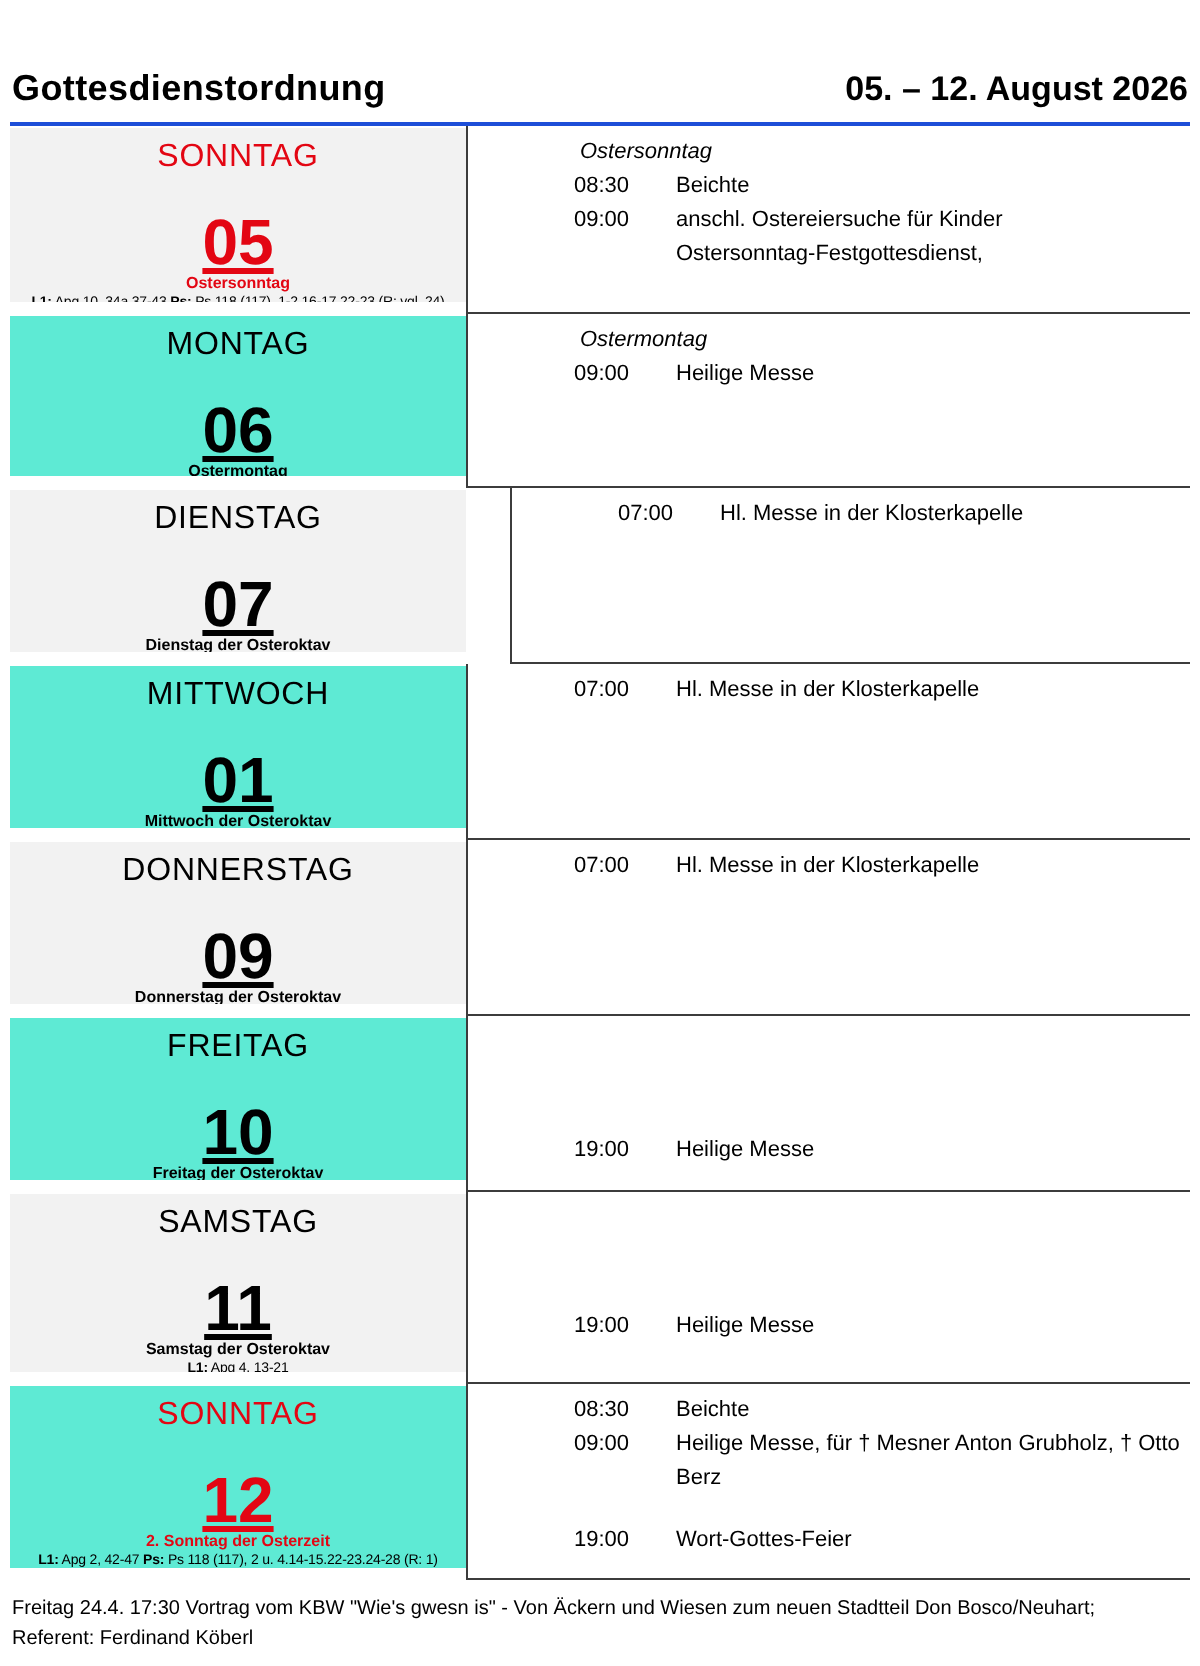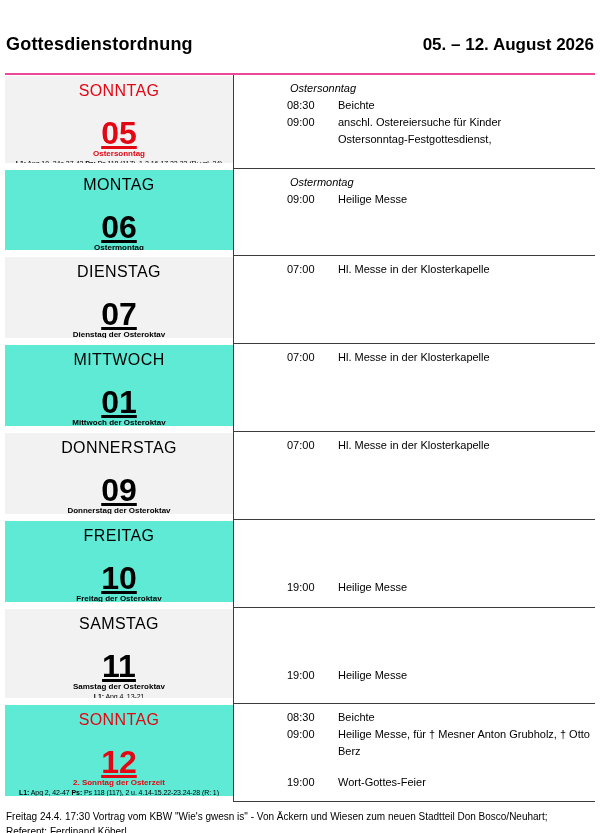--- a/index.html
+++ b/index.html
@@ -6,32 +6,32 @@
   body{
     width:600px;height:833px;
     font-family:"Liberation Sans",sans-serif;
     color:#000;overflow:hidden;
   }
   .page{padding:0 5px;box-sizing:border-box;}
 
   
   .header{
     display:flex;justify-content:space-between;align-items:flex-end;
-    padding:34px 1px 18px 1px;
-    border-bottom:2px solid #ec4899;
+    padding:34px 1px 6px 1px;
+    border-bottom:2px solid #1d4ed8;
   }
   .header .title{font-size:18px;font-weight:bold;letter-spacing:0.2px;}
   .header .date{font-size:17px;font-weight:bold;}
 
   
   .schedule{display:block;}
   .row{display:flex;}
   .row:nth-child(1){height:94px;}
   .row:nth-child(2){height:87px;}
-  .row:nth-child(3){height:88px;}
+  .row:nth-child(3){height:88px;gap:22px;}
   .row:nth-child(4){height:88px;}
   .row:nth-child(5){height:88px;}
   .row:nth-child(6){height:88px;}
   .row:nth-child(7){height:96px;}
   .row:nth-child(8){height:98px;}
 
   .day-cell{width:228px;flex-shrink:0;padding-top:1px;box-sizing:border-box;}
   .day-card{
     height:calc(100% - 6px);
     display:flex;flex-direction:column;align-items:center;

